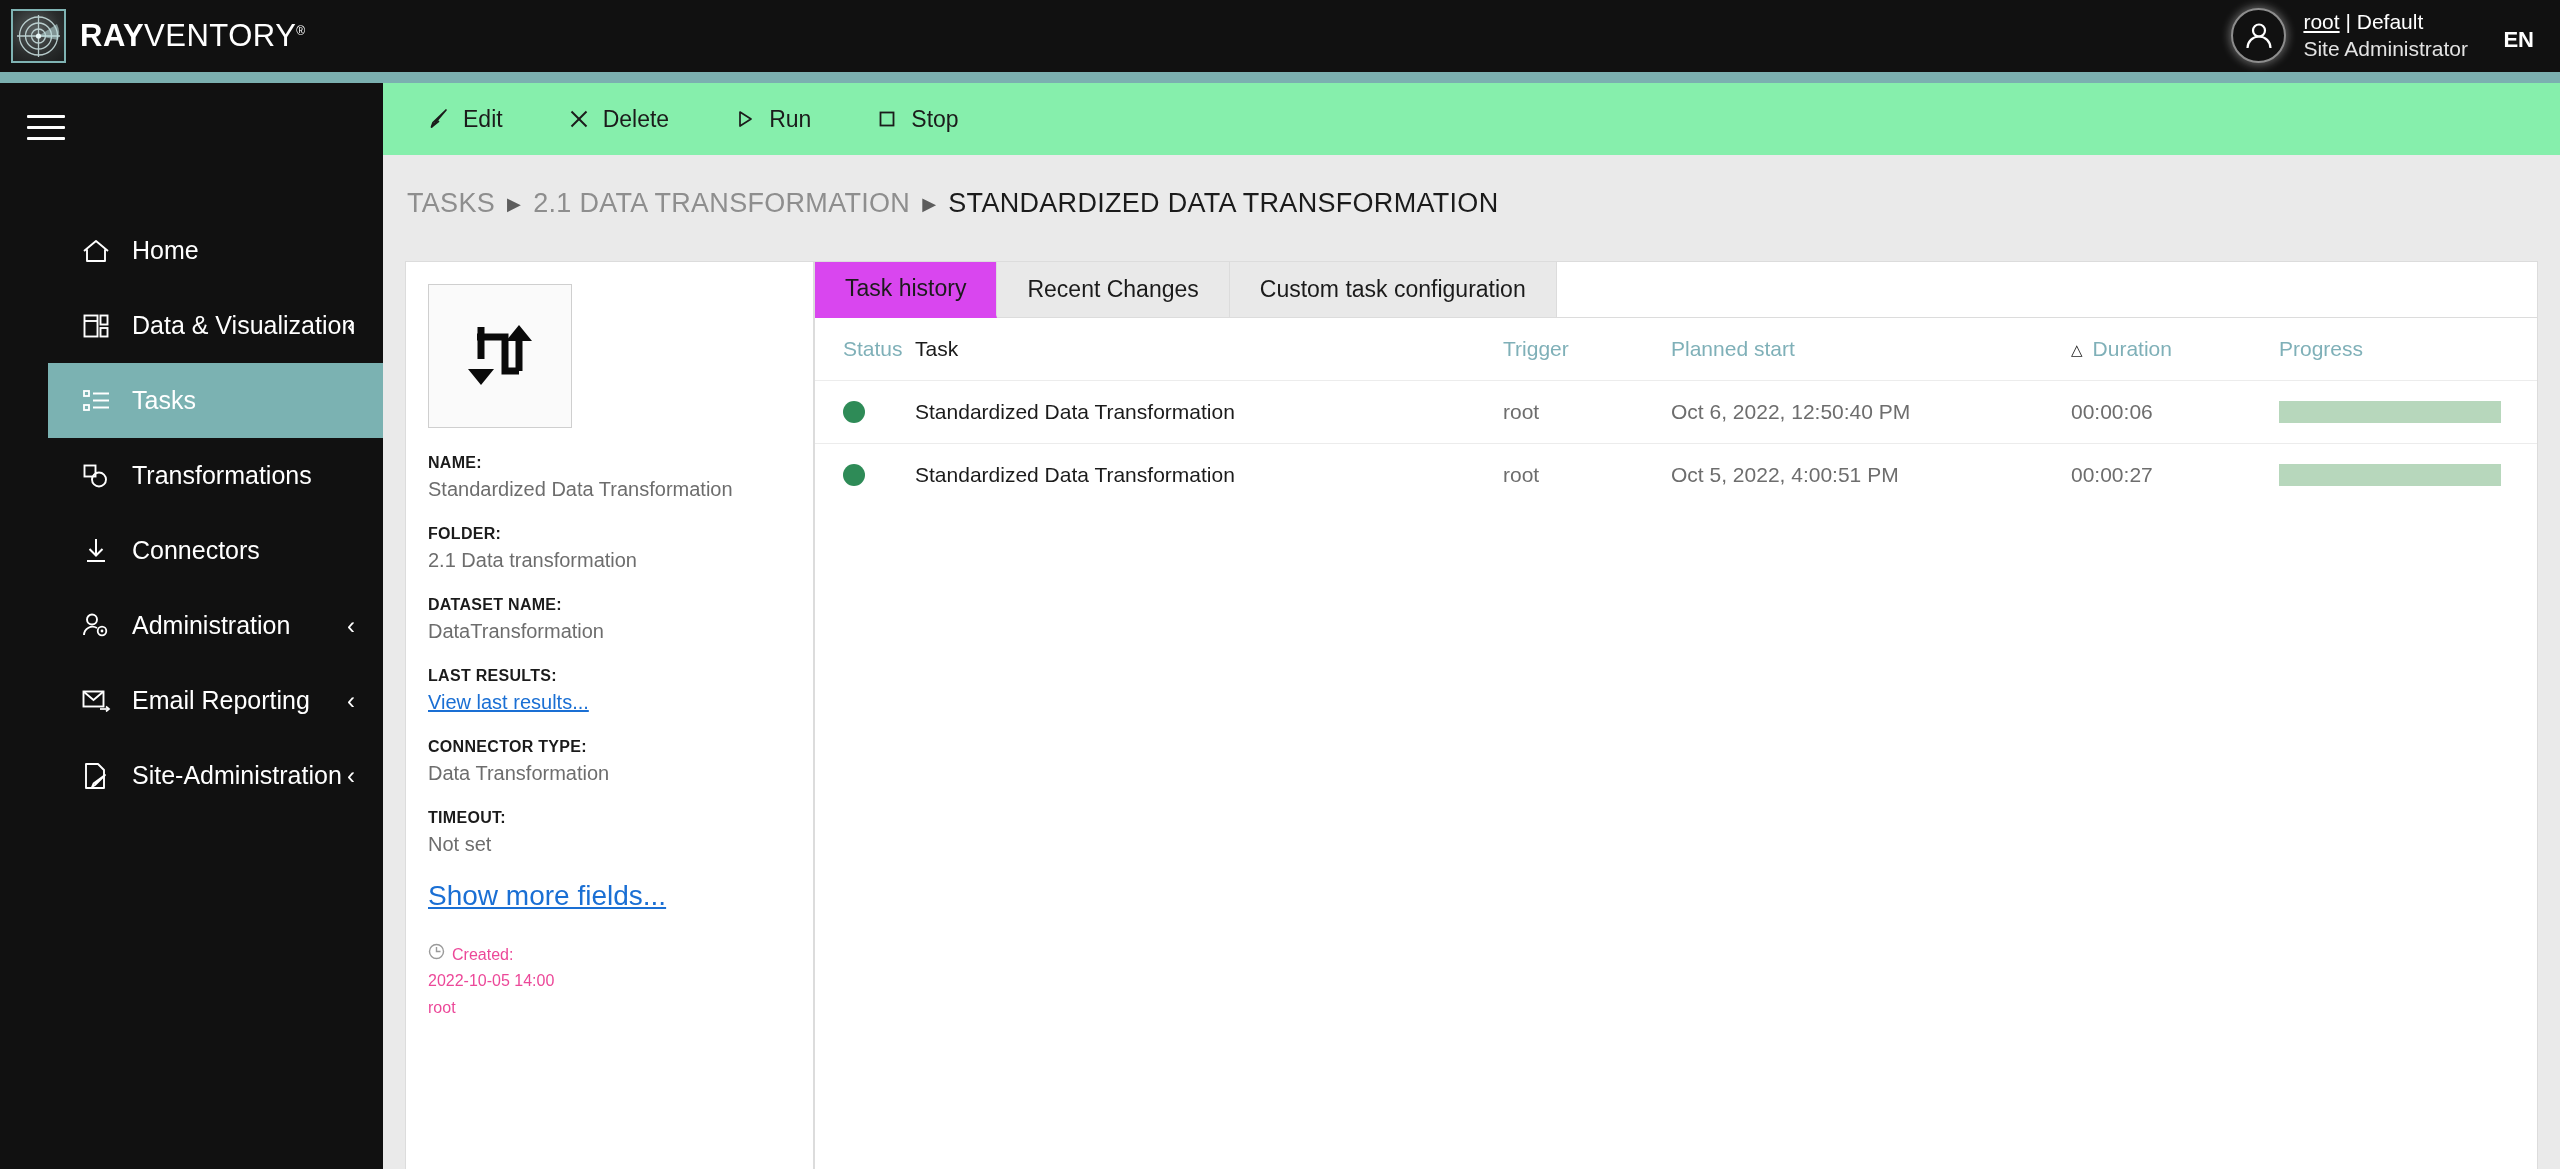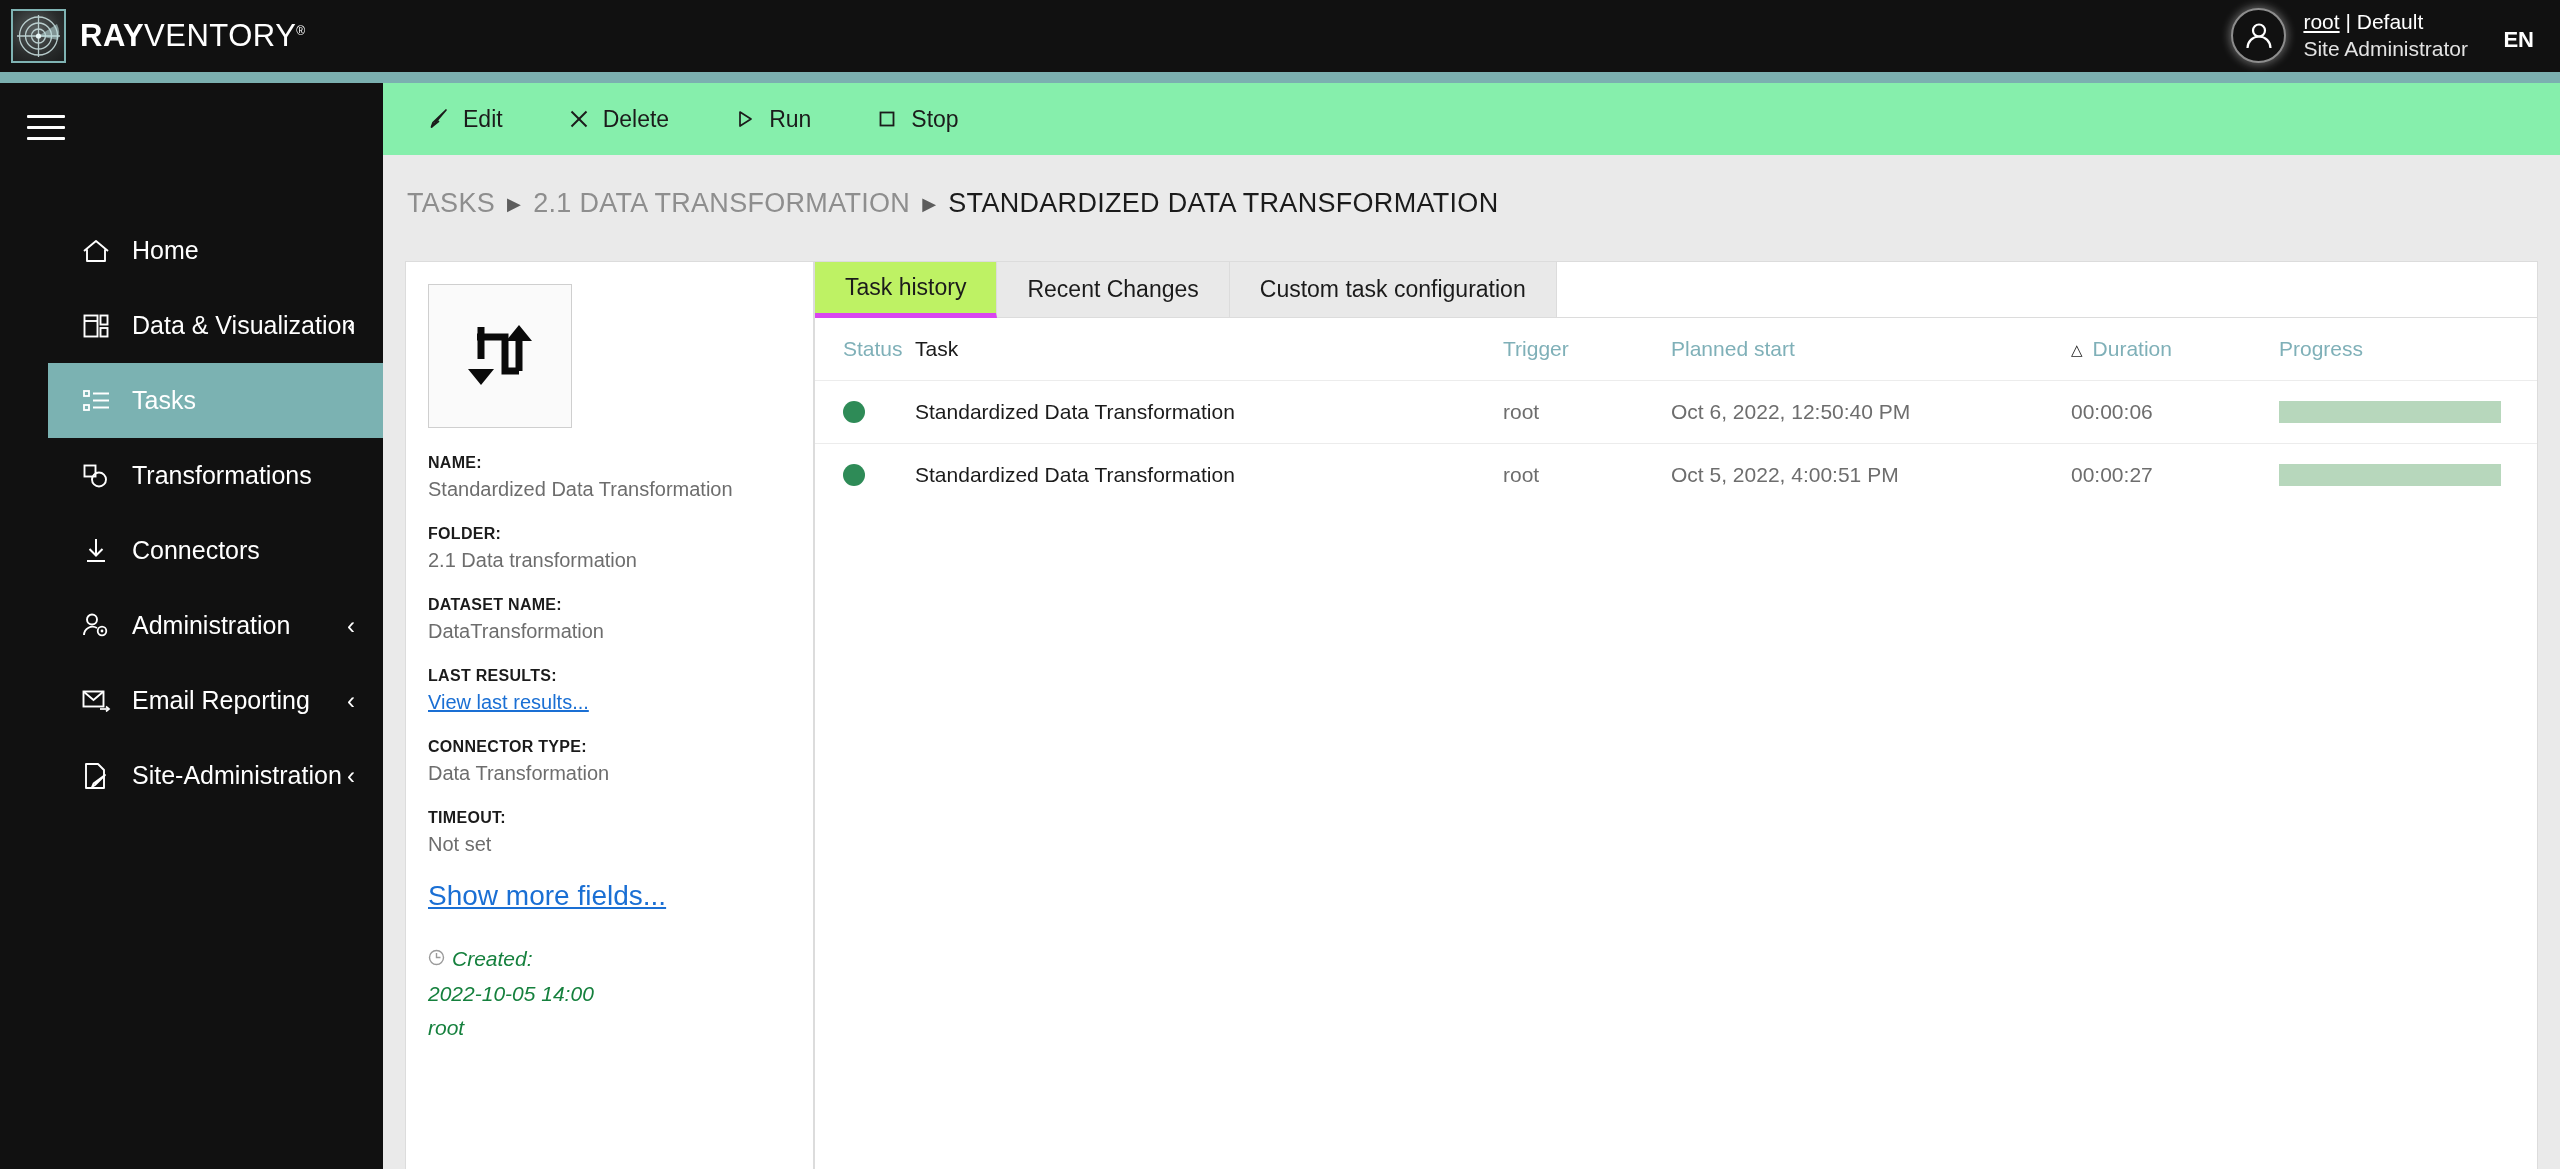--- a/index.html
+++ b/index.html
@@ -131,38 +131,38 @@
   }
   .f-value { font-size: 20px; color: #6d6d6d; margin-bottom: 24px; white-space: nowrap; }
   .f-link {
     font-size: 20px; color: #1a6fd4; text-decoration: underline;
     margin-bottom: 24px; cursor: pointer; display: inline-block;
   }
   .f-more {
     display: block; font-size: 28px; color: #1a6fd4; text-decoration: underline;
     cursor: pointer; margin-top: 10px; margin-bottom: 30px;
   }
-  .created-box { font-size: 21px; color: #15803d; line-height: 1.65; font-style: italic; }
+  .created-box { font-size: 16px; color: #ec4899; line-height: 1.65; }
   .created-box .ln { display: flex; align-items: center; gap: 7px; }
 
   
   .tab-panel {
     position: absolute; left: 431px; top: 106px; width: 1724px; height: 913px;
     background: #ffffff; border: 1px solid #dcdcdc;
   }
   .tabs {
     position: absolute; left: 0; top: 0; height: 56px; display: flex;
     border-bottom: 1px solid #dcdcdc; width: 100%;
   }
   .tab {
     display: flex; align-items: center; padding: 0 30px;
     font-size: 23px; color: #1b1b1b; background: #e9e9e9;
     border-right: 1px solid #dcdcdc; cursor: pointer; white-space: nowrap;
   }
-  .tab.active { background: #bef264; border-bottom: 5px solid #d946ef; margin-bottom: -1px; }
+  .tab.active { background: #d946ef; border-bottom: 3px solid #d946ef; margin-bottom: -1px; }
 
   
   .grid { position: absolute; left: 0; top: 56px; width: 100%; }
   .grid-head {
     display: flex; align-items: center; height: 62px;
     font-size: 21px; color: #7fb0b8; padding-left: 28px;
   }
   .grid-row {
     display: flex; align-items: center; height: 63px;
     font-size: 21px; color: #6d6d6d; padding-left: 28px;

